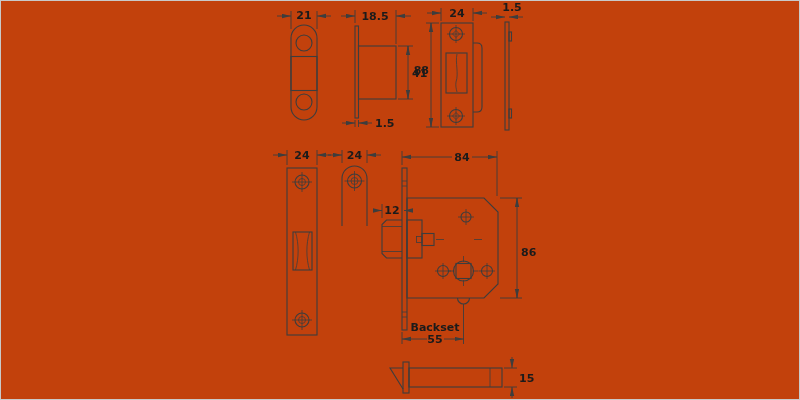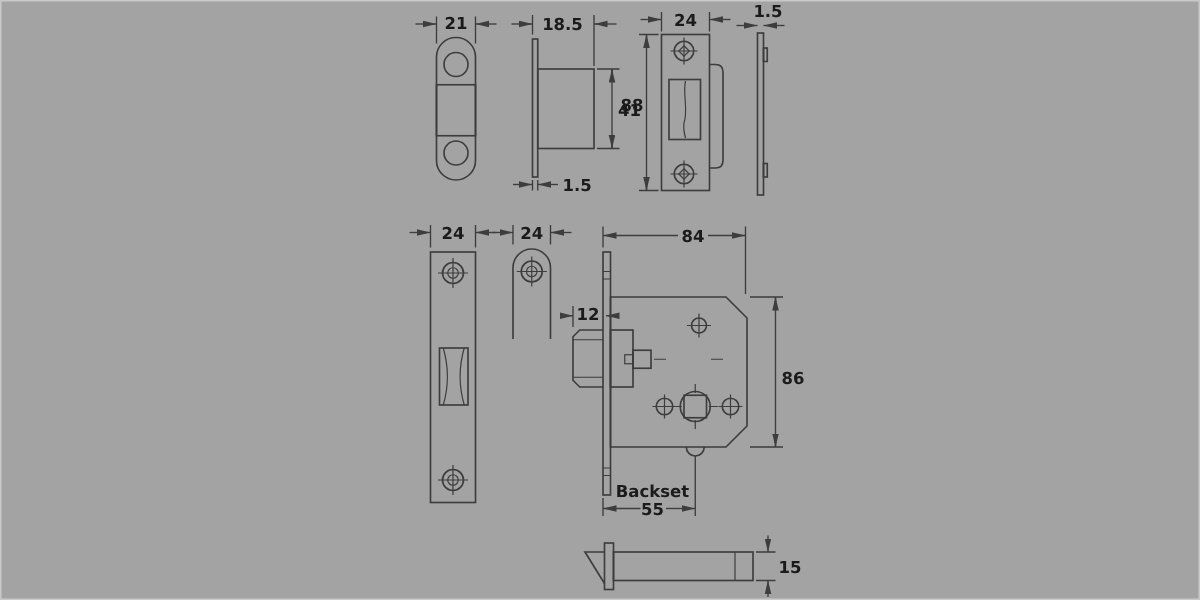--- a/index.html
+++ b/index.html
@@ -1,16 +1,16 @@
 <!DOCTYPE html>
 <html><head>
 <meta charset="utf-8">
 <style>
   html,body { margin:0; padding:0; background:#ffffff; }
-  .stage { width:800px; height:400px; position:relative; background:#a3a3a3; }
+  .stage { width:800px; height:400px; position:relative; background:#c2410c; }
   svg { display:block; }
   .ln { fill:none; stroke:#3d3d3d; stroke-width:1.1; stroke-linejoin:miter; stroke-linecap:butt; }
   .dm { fill:none; stroke:#3d3d3d; stroke-width:0.9; }
   .cl { fill:none; stroke:#3d3d3d; stroke-width:0.8; }
   .tx { font-family:"DejaVu Sans","Liberation Sans",sans-serif; font-size:11px; font-weight:bold; fill:#1b1b1b; }
   .frame { fill:none; stroke:#c9c9c9; stroke-width:1; }
 </style>
 </head>
 <body>
 

